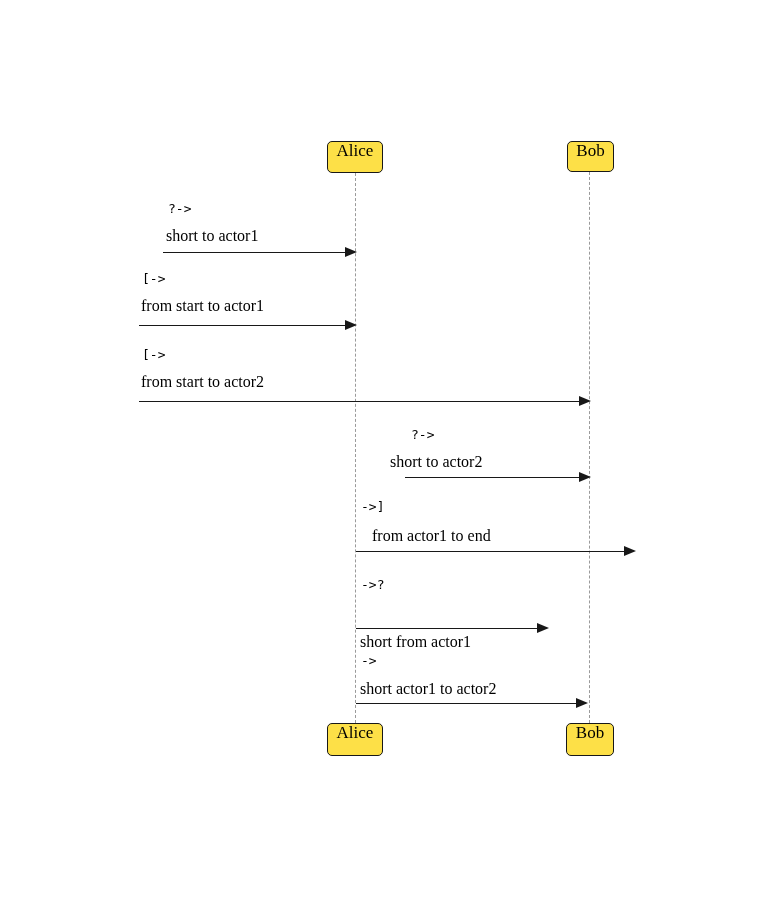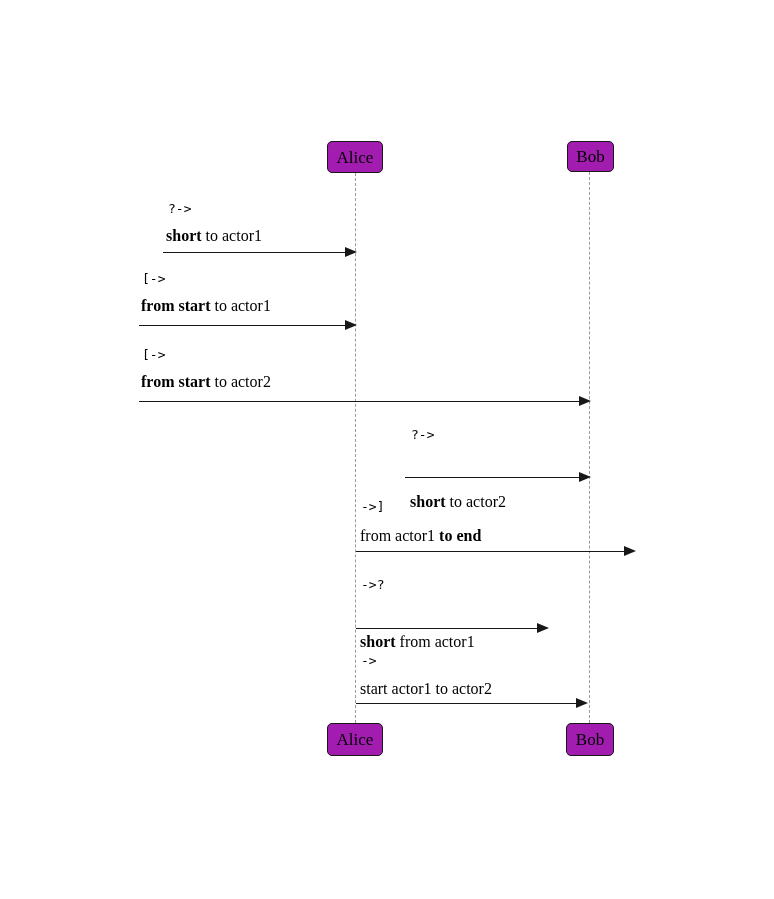--- a/index.html
+++ b/index.html
@@ -16,44 +16,44 @@
     color: #000000;
     overflow: hidden;
   }
   .lifeline {
     position: absolute;
     width: 0;
     border-left: 1px dashed #9a9a9a;
   }
   .participant {
     position: absolute;
-    background: #a21caf;
+    background: #fde047;
     border: 1.5px solid #181818;
     border-radius: 5px;
     display: flex;
-    align-items: center;
+    align-items: flex-start;
     justify-content: center;
     font-size: 17px;
     line-height: 17px;
     box-sizing: border-box;
   }
   .op {
     position: absolute;
     font-family: "DejaVu Sans Mono", monospace;
     font-size: 13px;
     line-height: 15px;
     white-space: pre;
   }
   .lbl {
     position: absolute;
     font-size: 16px;
     line-height: 20px;
     white-space: pre;
   }
-  .lbl .b { font-weight: bold; }
+  .lbl .b { font-weight: normal; }
   .aline {
     position: absolute;
     height: 0;
     border-top: 1px solid #181818;
   }
   .ahead {
     position: absolute;
     width: 0;
     height: 0;
     border-top: 5px solid transparent;
@@ -92,32 +92,32 @@
   <div class="lbl" style="left:141px; top:296px;text-align:center;"><span class="b">from start</span><span> to actor1</span></div>
   <div class="aline" style="left:139px; top:325px; width:207px;"></div>
   <div class="ahead" style="left:345px; top:320px;"></div>
 
   <div class="op" style="left:142px; top:347px;">[-&gt;</div>
   <div class="lbl" style="left:141px; top:372px;text-align:center;"><span class="b">from start</span><span> to actor2</span></div>
   <div class="aline" style="left:139px; top:401px; width:441px;"></div>
   <div class="ahead" style="left:579px; top:396px;"></div>
 
   <div class="op" style="left:411px; top:427px;">?-&gt;</div>
-  <div class="lbl" style="left:410px; top:452px;margin-top:40px;"><span class="b">short</span><span> to actor2</span></div>
+  <div class="lbl" style="left:390px; top:452px;"><span class="b">short</span><span> to actor2</span></div>
   <div class="aline" style="left:405px; top:477px; width:175px;"></div>
   <div class="ahead" style="left:579px; top:472px;"></div>
 
   <div class="op" style="left:361px; top:499px;">-&gt;]</div>
-  <div class="lbl" style="left:360px; top:526px;"><span>from actor1 </span><span class="b">to end</span></div>
+  <div class="lbl" style="left:372px; top:526px;"><span>from actor1 </span><span class="b">to end</span></div>
   <div class="aline" style="left:356px; top:551px; width:269px;"></div>
   <div class="ahead" style="left:624px; top:546px;"></div>
 
   <div class="op" style="left:361px; top:577px;">-&gt;?</div>
   <div class="lbl" style="left:360px; top:632px;"><span class="b">short</span><span> from actor1</span></div>
   <div class="aline" style="left:356px; top:628px; width:182px;"></div>
   <div class="ahead" style="left:537px; top:623px;"></div>
 
   <div class="op" style="left:361px; top:653px;">-&gt;</div>
-  <div class="lbl" style="left:360px; top:679px;"><span>start actor1 to actor2</span></div>
+  <div class="lbl" style="left:360px; top:679px;"><span>short actor1 to actor2</span></div>
   <div class="aline" style="left:356px; top:703px; width:221px;"></div>
   <div class="ahead" style="left:576px; top:698px;"></div>
 
 </div>
 
 </body></html>

